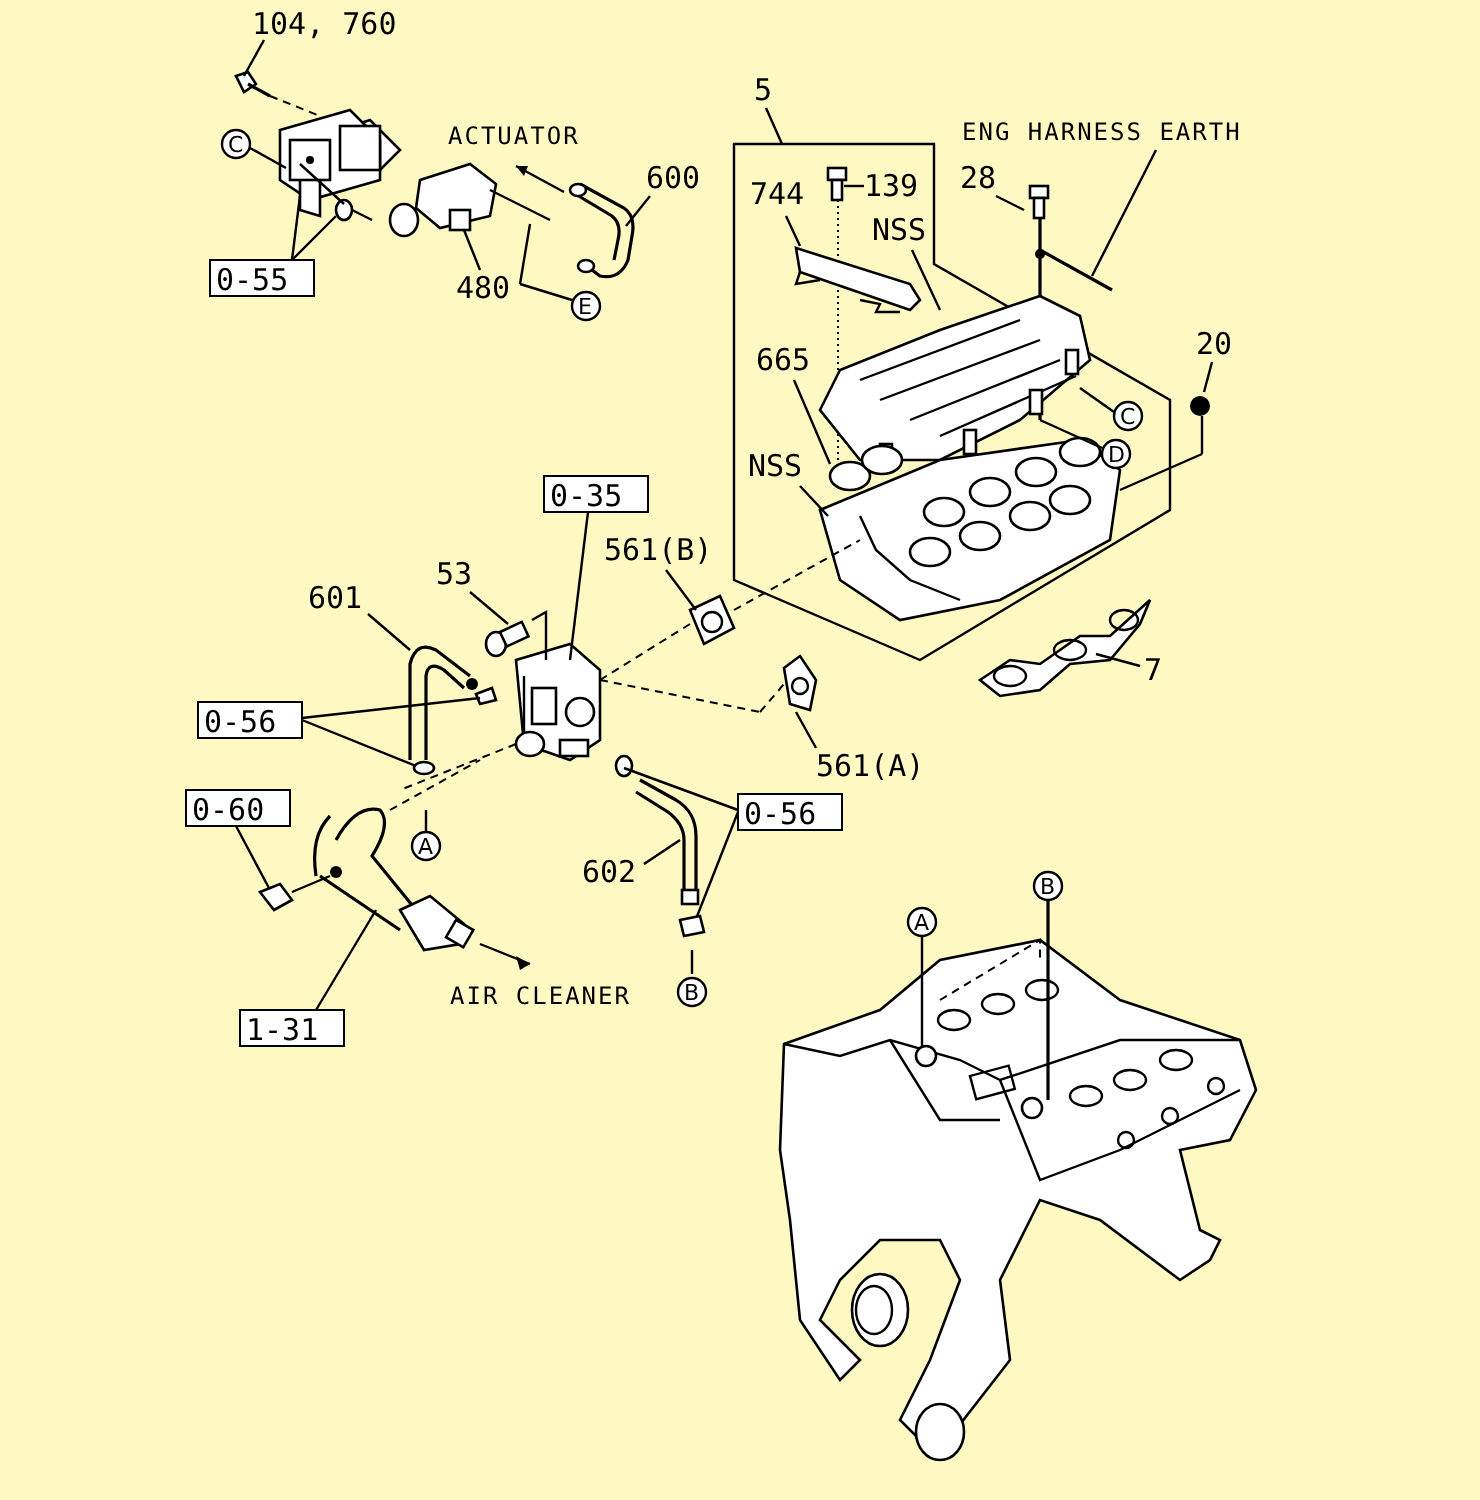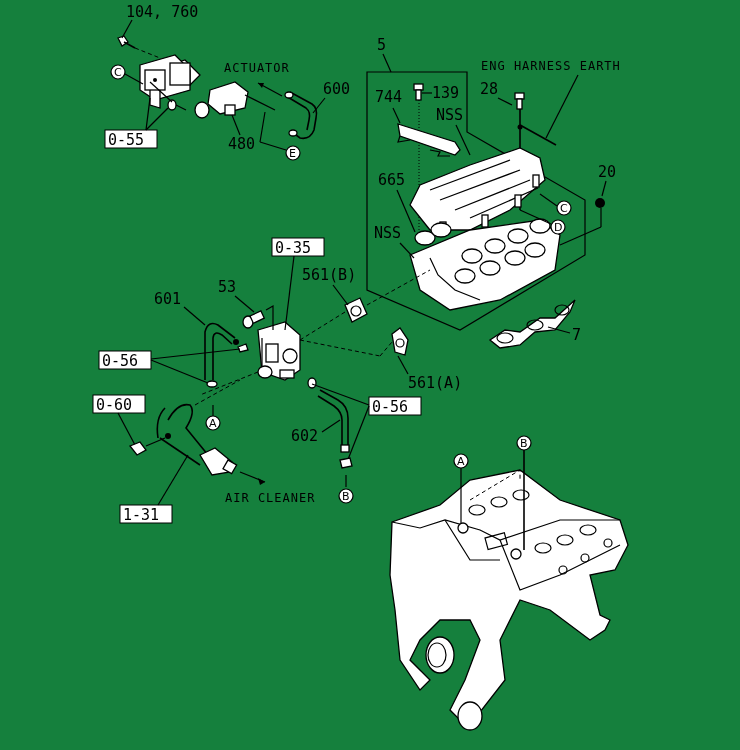--- a/index.html
+++ b/index.html
@@ -1,16 +1,16 @@
 <!DOCTYPE html>
 <html><head>
 <meta charset="utf-8">
 <style>
   html,body{margin:0;padding:0;background:#fff;}
-  #canvas{position:relative;width:740px;height:750px;background:#15803d;overflow:hidden;}
+  #canvas{position:relative;width:740px;height:750px;background:#fef9c3;overflow:hidden;}
   svg{position:absolute;left:0;top:0;}
   .lbl{font-family:"DejaVu Sans Mono","Liberation Mono",monospace;font-size:15px;fill:#000;}
   .lbl-sm{font-family:"DejaVu Sans Mono","Liberation Mono",monospace;font-size:12px;fill:#000;letter-spacing:1px;}
   .ln{stroke:#000;stroke-width:1.2;fill:none;}
   .ln2{stroke:#000;stroke-width:1.6;fill:none;}
   .dash{stroke:#000;stroke-width:1;fill:none;stroke-dasharray:4 3;}
   .dot{stroke:#000;stroke-width:1;fill:none;stroke-dasharray:1 2;}
   .part{stroke:#000;stroke-width:1.3;fill:#fff;}
   .box{stroke:#000;stroke-width:1;fill:#fff;}
   .circ{stroke:#000;stroke-width:1.2;fill:#fff;}

